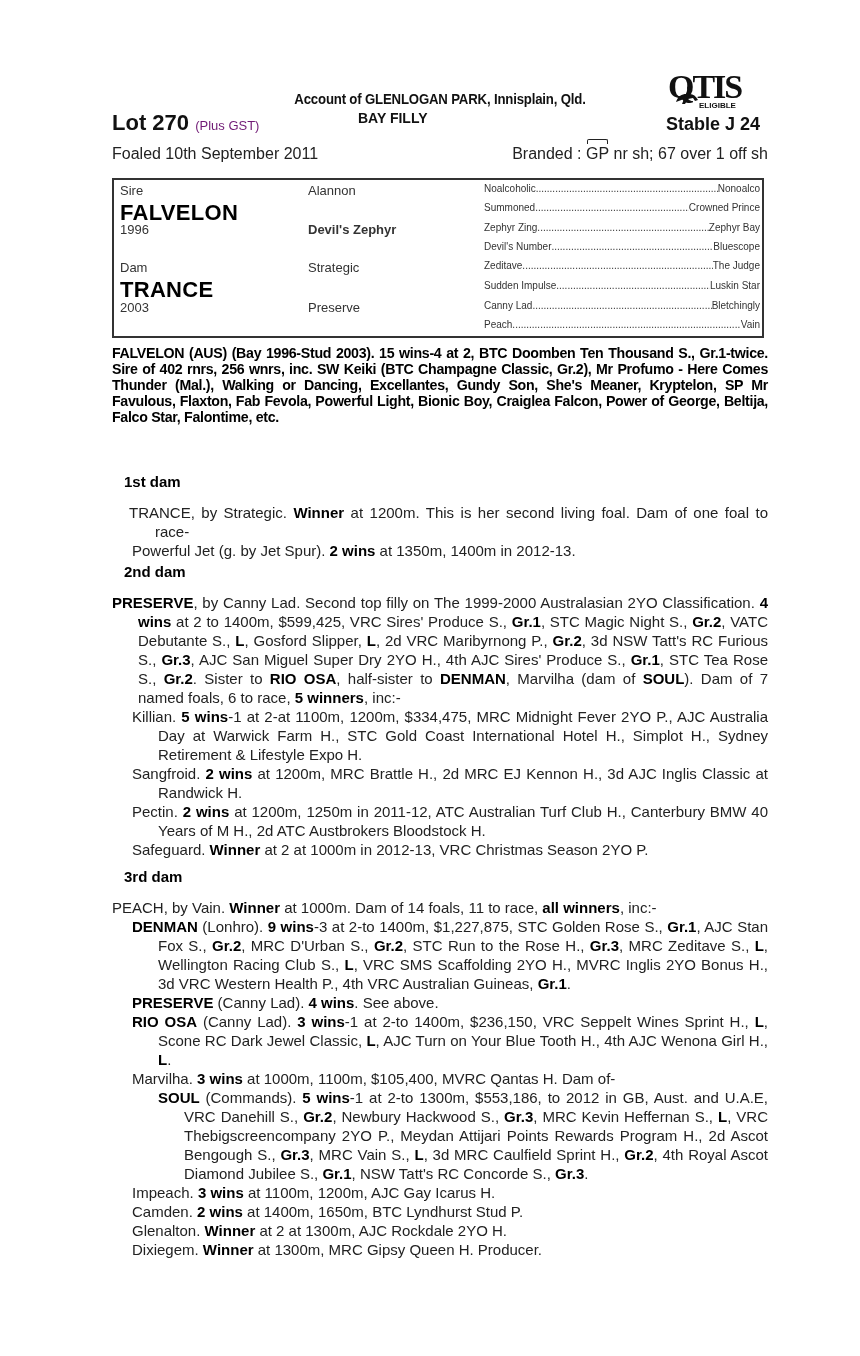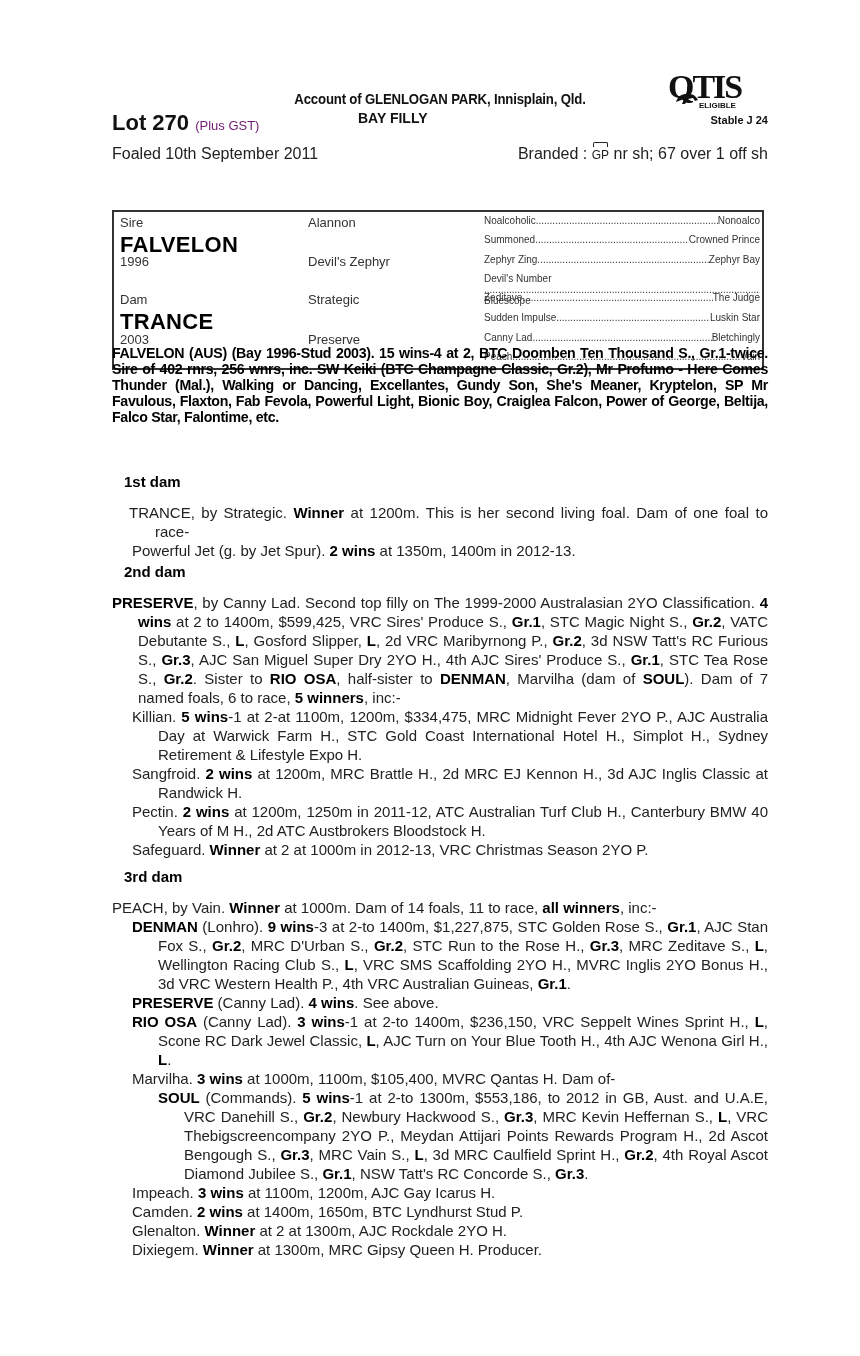--- a/index.html
+++ b/index.html
@@ -9,29 +9,29 @@
   .account { position: absolute; top: 90px; left: 0; width: 656px; text-align: center; font-weight: bold; font-size: 15px; letter-spacing: -0.2px; transform: scaleX(0.88); transform-origin: 50% 50%; }
   .qtis { position: absolute; left: 542px; top: 70px; width: 110px; height: 40px; }
   .qtis-word { position: absolute; left: 14px; top: 0; font-family: "Liberation Serif", serif; font-size: 34px; line-height: 34px; letter-spacing: -2px; font-weight: bold; }
   .qtis-elig { position: absolute; left: 45px; top: 31px; font-size: 8px; font-weight: bold; letter-spacing: 0px; }
   .qtis-horse { position: absolute; left: 20px; top: 14px; font-size: 18px; }
 
   .lot-row { position: absolute; top: 110px; left: 0; width: 656px; height: 28px; }
   .lot { position: absolute; left: 0; top: 0; font-weight: bold; font-size: 22px; }
   .lot .gst { font-weight: normal; font-size: 13px; color: #701a75; }
   .sex { position: absolute; left: 246px; top: 0; font-weight: bold; font-size: 14px; }
-  .stable { position: absolute; right: 0; top: 4px; font-weight: bold; font-size: 11px; }
+  .stable { position: absolute; right: 8px; top: 4px; font-weight: bold; font-size: 18px; }
 
   .foal-row { position: absolute; top: 145px; left: 0; width: 656px; font-size: 16px; color: #222; }
   .foaled { position: absolute; left: 0; top: 0; }
   .branded { position: absolute; right: 0; top: 0; }
-  .brand-glyph { display: inline-block; position: relative; font-size: 12px; }
+  .brand-glyph { display: inline-block; position: relative; font-size: 16px; }
   .brand-glyph::before { content: ""; position: absolute; left: 1px; right: 1px; top: -6px; height: 4px; border-top: 1px solid #222; border-left: 1px solid #222; border-right: 1px solid #222; border-radius: 2px 2px 0 0; }
 
-  .pedigree { position: absolute; top: 178px; left: 0; width: 652px; height: 160px; border: 2px solid #333; box-sizing: border-box; font-size: 13px; color: #333; margin-top: 32px; }
+  .pedigree { position: absolute; top: 178px; left: 0; width: 652px; height: 160px; border: 2px solid #333; box-sizing: border-box; font-size: 13px; color: #333; }
   .ped-cell { position: absolute; white-space: nowrap; }
   .ped-big { font-weight: 900; font-size: 22px; color: #000; letter-spacing: 0.3px; }
   .gdam-line { position: absolute; left: 370px; width: 276px; display: flex; font-size: 10px; color: #333; }
   .gdam-line .l { white-space: nowrap; }
   .gdam-line .dots { flex: 1; overflow: hidden; white-space: nowrap; }
   .gdam-line .dots::after { content: "........................................................................................................."; letter-spacing: 0px; }
   .gdam-line .r { white-space: nowrap; }
 
   .sire-summary { position: absolute; top: 345px; left: 0; width: 656px; font-weight: bold; font-size: 14.2px; line-height: 16px; text-align: justify; letter-spacing: -0.3px; color: #000; }
 
@@ -78,40 +78,40 @@
 
   <div class="pedigree">
     <div class="ped-cell" style="left:6px; top:3px;">Sire</div>
     <div class="ped-cell ped-big" style="left:6px; top:20px;">FALVELON</div>
     <div class="ped-cell" style="left:6px; top:42px;">1996</div>
     <div class="ped-cell" style="left:6px; top:80px;">Dam</div>
     <div class="ped-cell ped-big" style="left:6px; top:97px;">TRANCE</div>
     <div class="ped-cell" style="left:6px; top:120px;">2003</div>
 
     <div class="ped-cell" style="left:194px; top:3px;">Alannon</div>
-    <div class="ped-cell" style="left:194px; top:42px;">Devil's Zephyr</div>
+    <div class="ped-cell" style="left:194px; top:42px;font-weight:bold;">Devil's Zephyr</div>
     <div class="ped-cell" style="left:194px; top:80px;">Strategic</div>
     <div class="ped-cell" style="left:194px; top:120px;">Preserve</div>
 
     <div class="gdam-line" style="top:3px;">
         <span class="l">Noalcoholic</span>
         <span class="dots"></span>
         <span class="r">Nonoalco</span>
       </div>
     <div class="gdam-line" style="top:22px;">
         <span class="l">Summoned</span>
         <span class="dots"></span>
         <span class="r">Crowned Prince</span>
       </div>
     <div class="gdam-line" style="top:42px;">
         <span class="l">Zephyr Zing</span>
         <span class="dots"></span>
         <span class="r">Zephyr Bay</span>
       </div>
-    <div class="gdam-line" style="top:61px;flex-direction:column;">
+    <div class="gdam-line" style="top:61px;">
         <span class="l">Devil's Number</span>
         <span class="dots"></span>
         <span class="r">Bluescope</span>
       </div>
     <div class="gdam-line" style="top:80px;">
         <span class="l">Zeditave</span>
         <span class="dots"></span>
         <span class="r">The Judge</span>
       </div>
     <div class="gdam-line" style="top:100px;">

